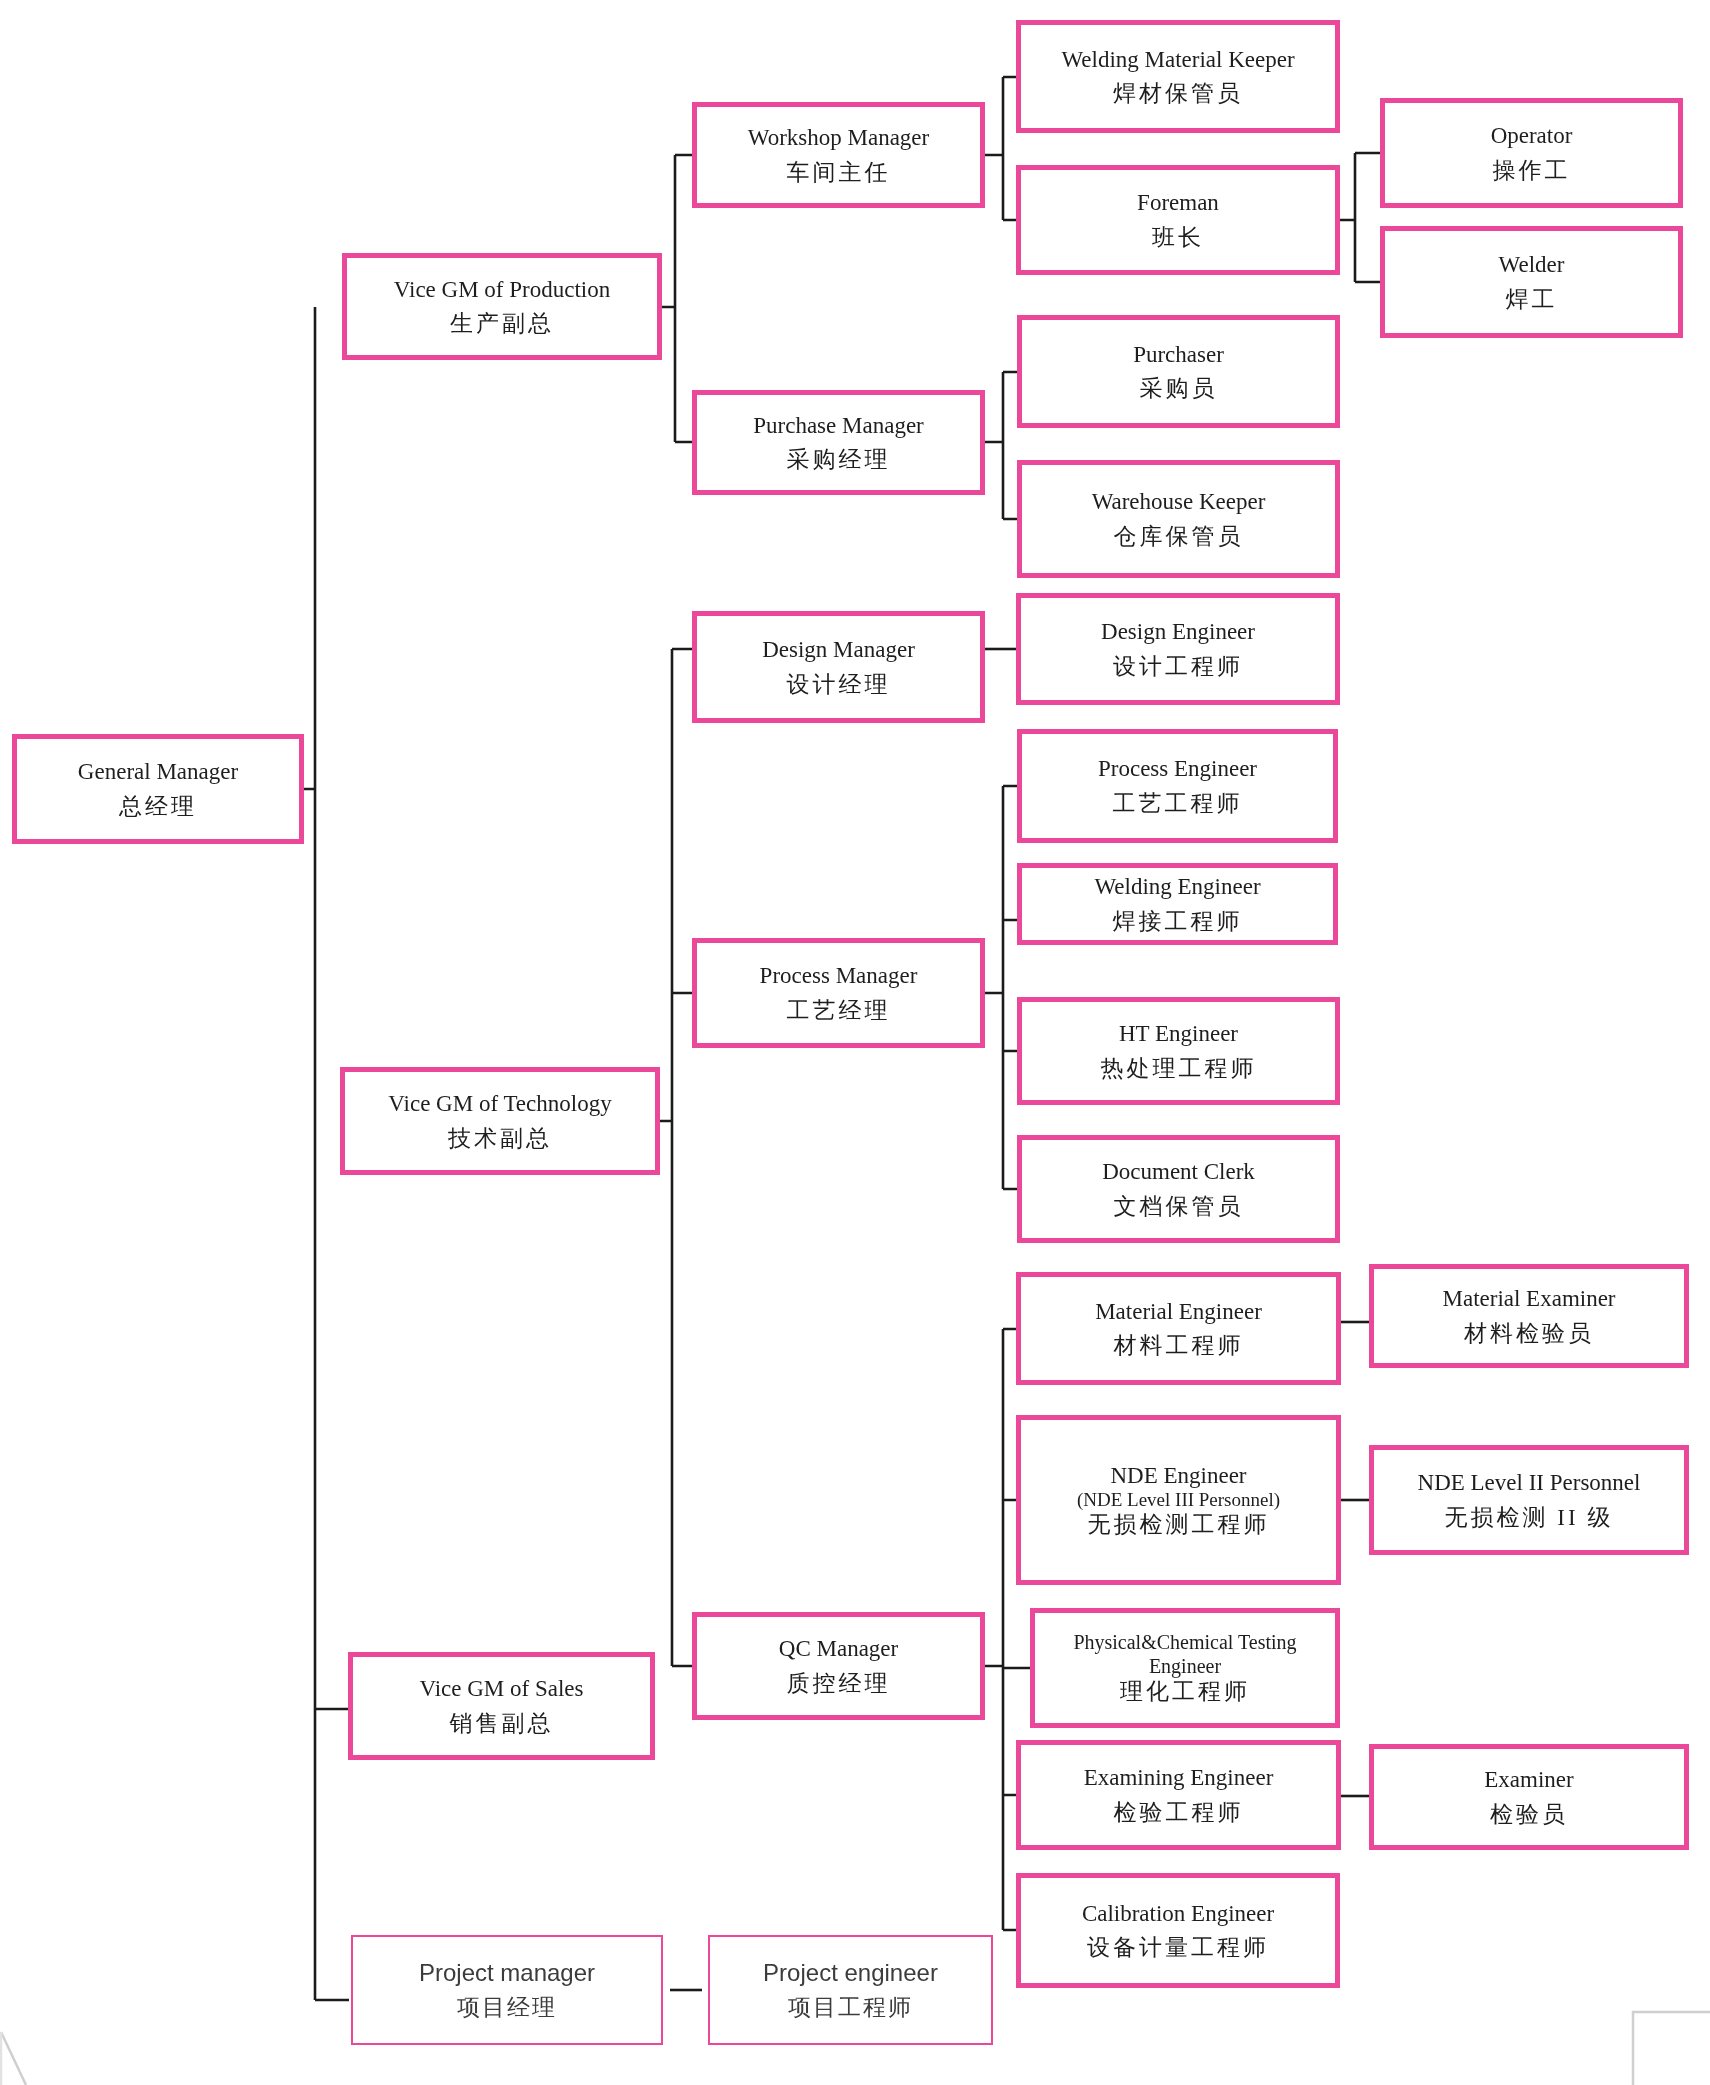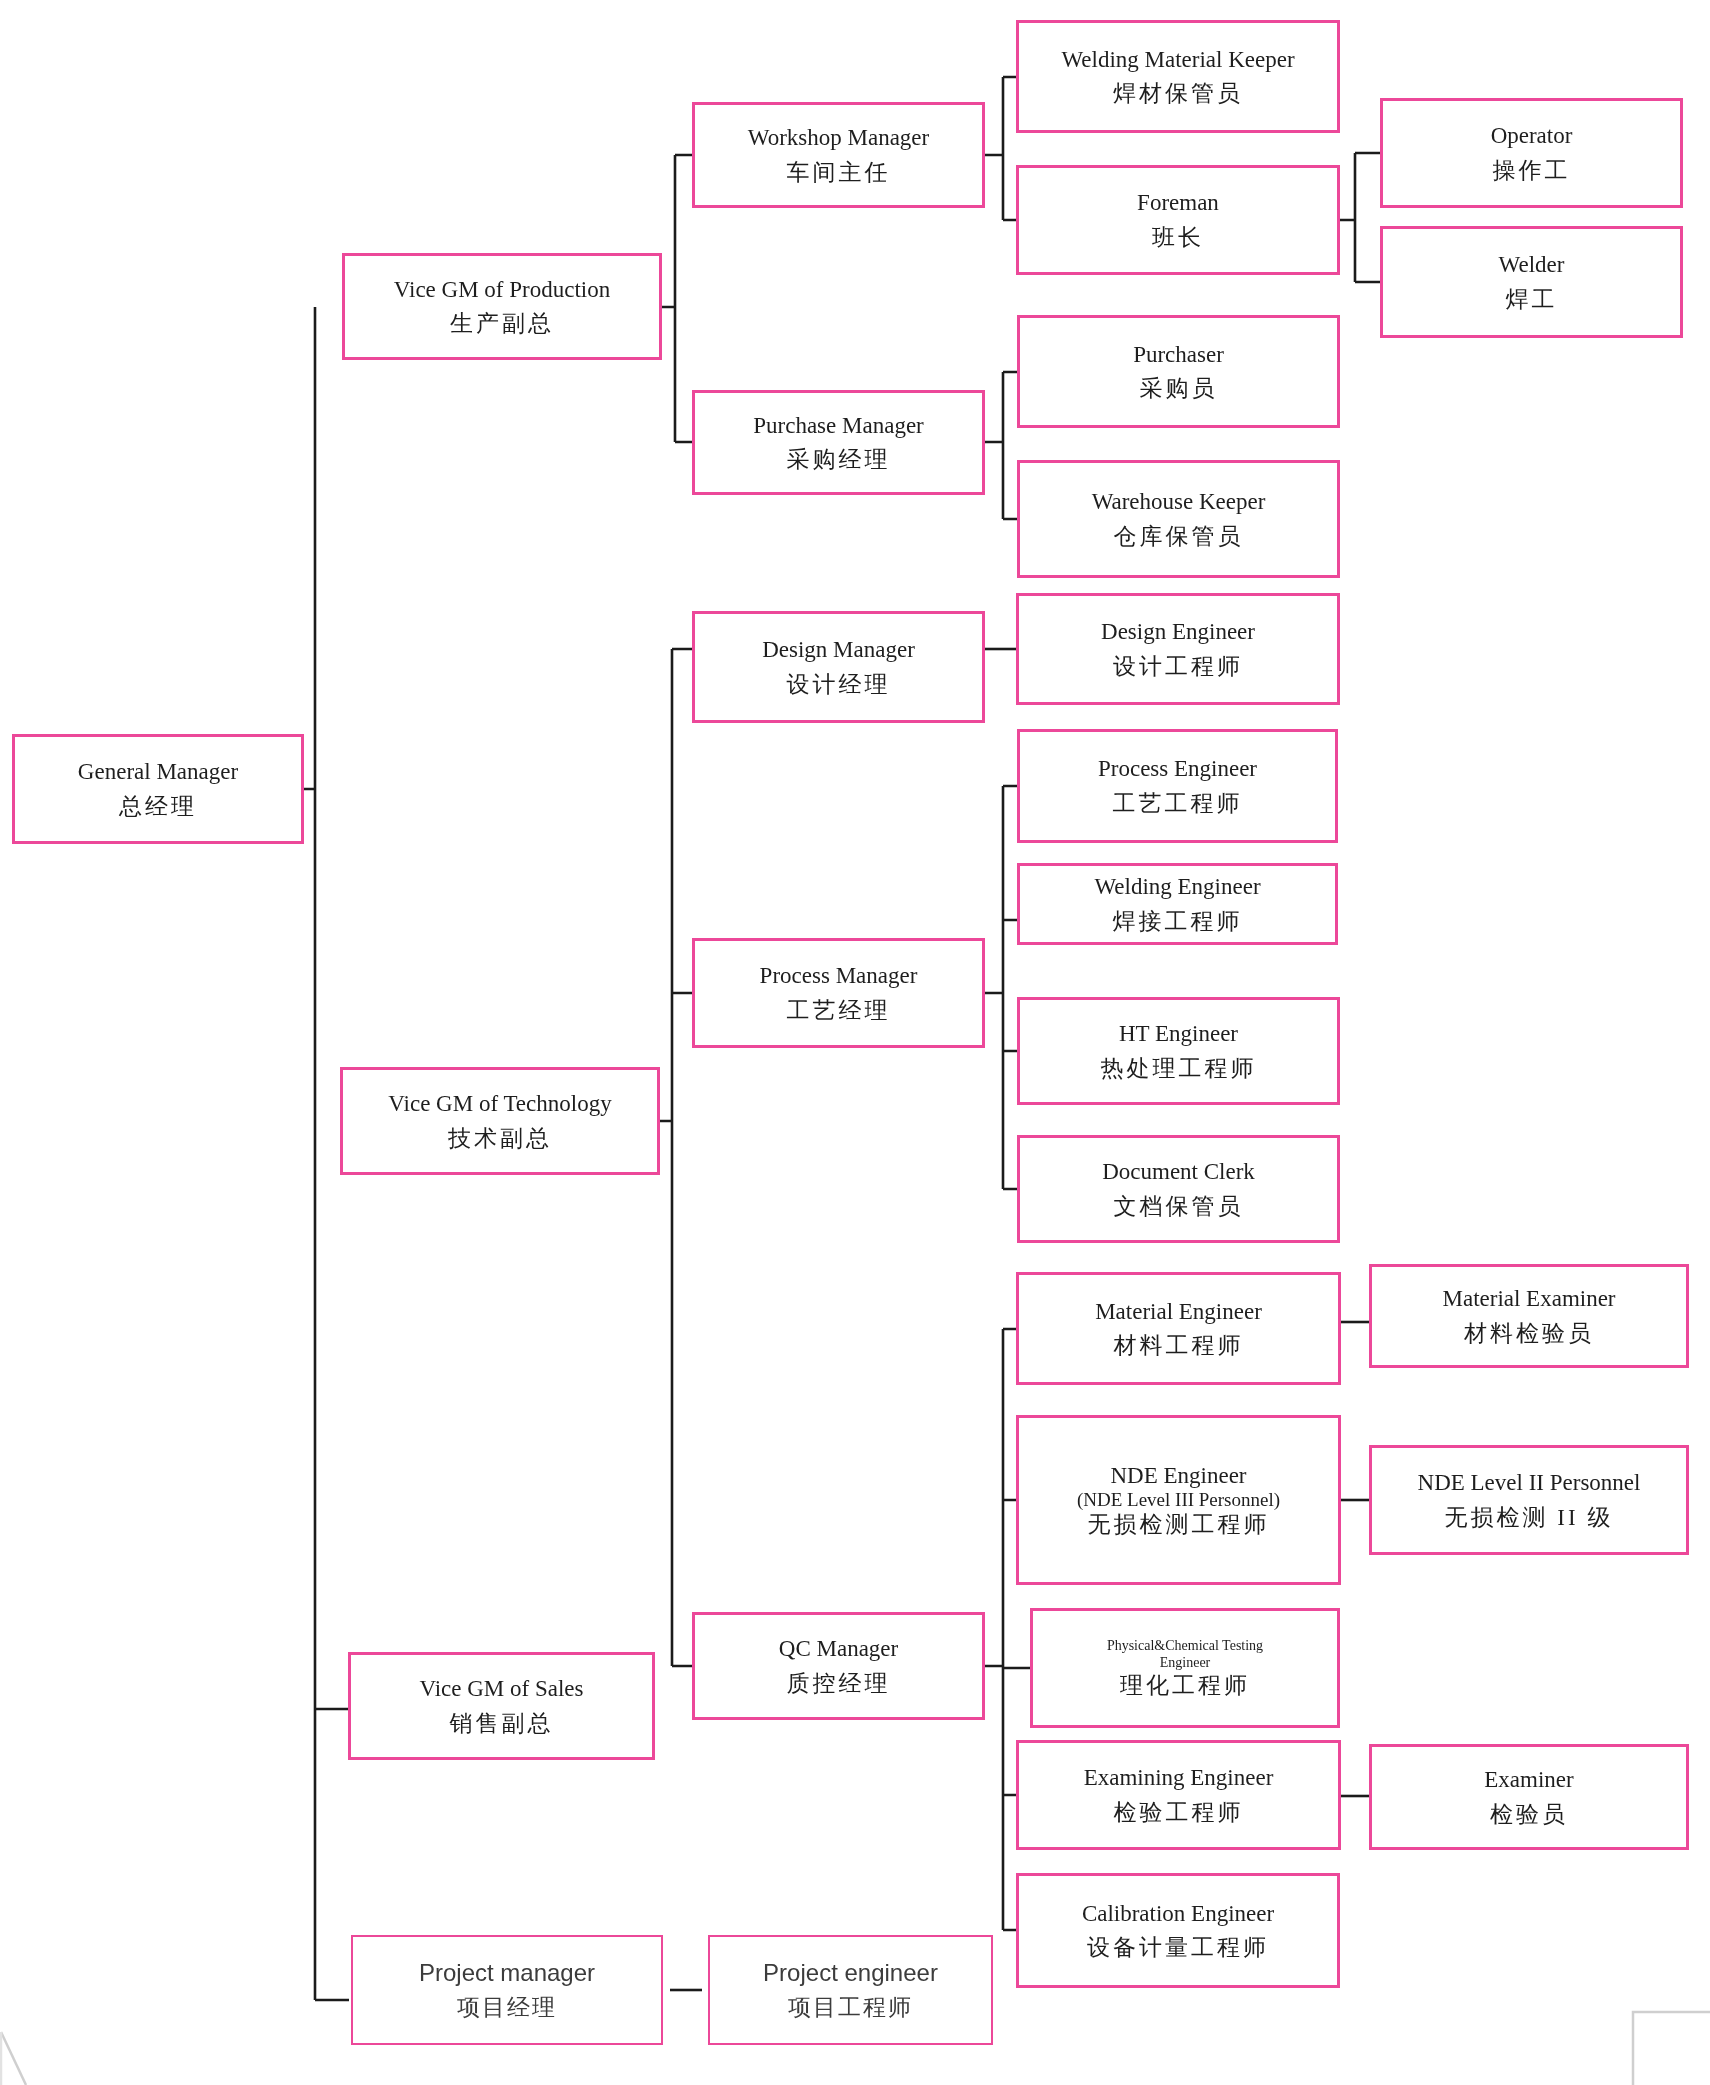--- a/index.html
+++ b/index.html
@@ -12,21 +12,21 @@
     font-family: "Liberation Serif", "DejaVu Serif", serif;
   }
   svg.overlay {
     position: absolute;
     left: 0; top: 0;
     width: 1710px; height: 2085px;
   }
   .node {
     position: absolute;
     box-sizing: border-box;
-    border: 3px solid #ec4899;
+    border: 5px solid #ec4899;
     background: #ffffff;
     display: flex;
     flex-direction: column;
     align-items: center;
     justify-content: center;
     gap: 9px;
     text-align: center;
     color: #1e1e1e;
   }
   .node .en {
@@ -37,21 +37,21 @@
   .node .en.sub {
     font-size: 19px;
     line-height: 1.05;
   }
   .node .zh {
     font-size: 23px;
     line-height: 1.1;
     letter-spacing: 3px;
     white-space: nowrap;
   }
-  .node.small-en .en { font-size: 14px; }
+  .node.small-en .en { font-size: 20px; }
   .node.tight { gap: 2px; }
   .node.sans {
     font-family: "Liberation Sans", "DejaVu Sans", sans-serif;
     border-width: 2.5px;
     color: #3c3c3c;
   }
   .node.sans .en { font-size: 24px; }
   .node.sans .zh { font-size: 23px; letter-spacing: 2px; }
 </style>
 </head>

